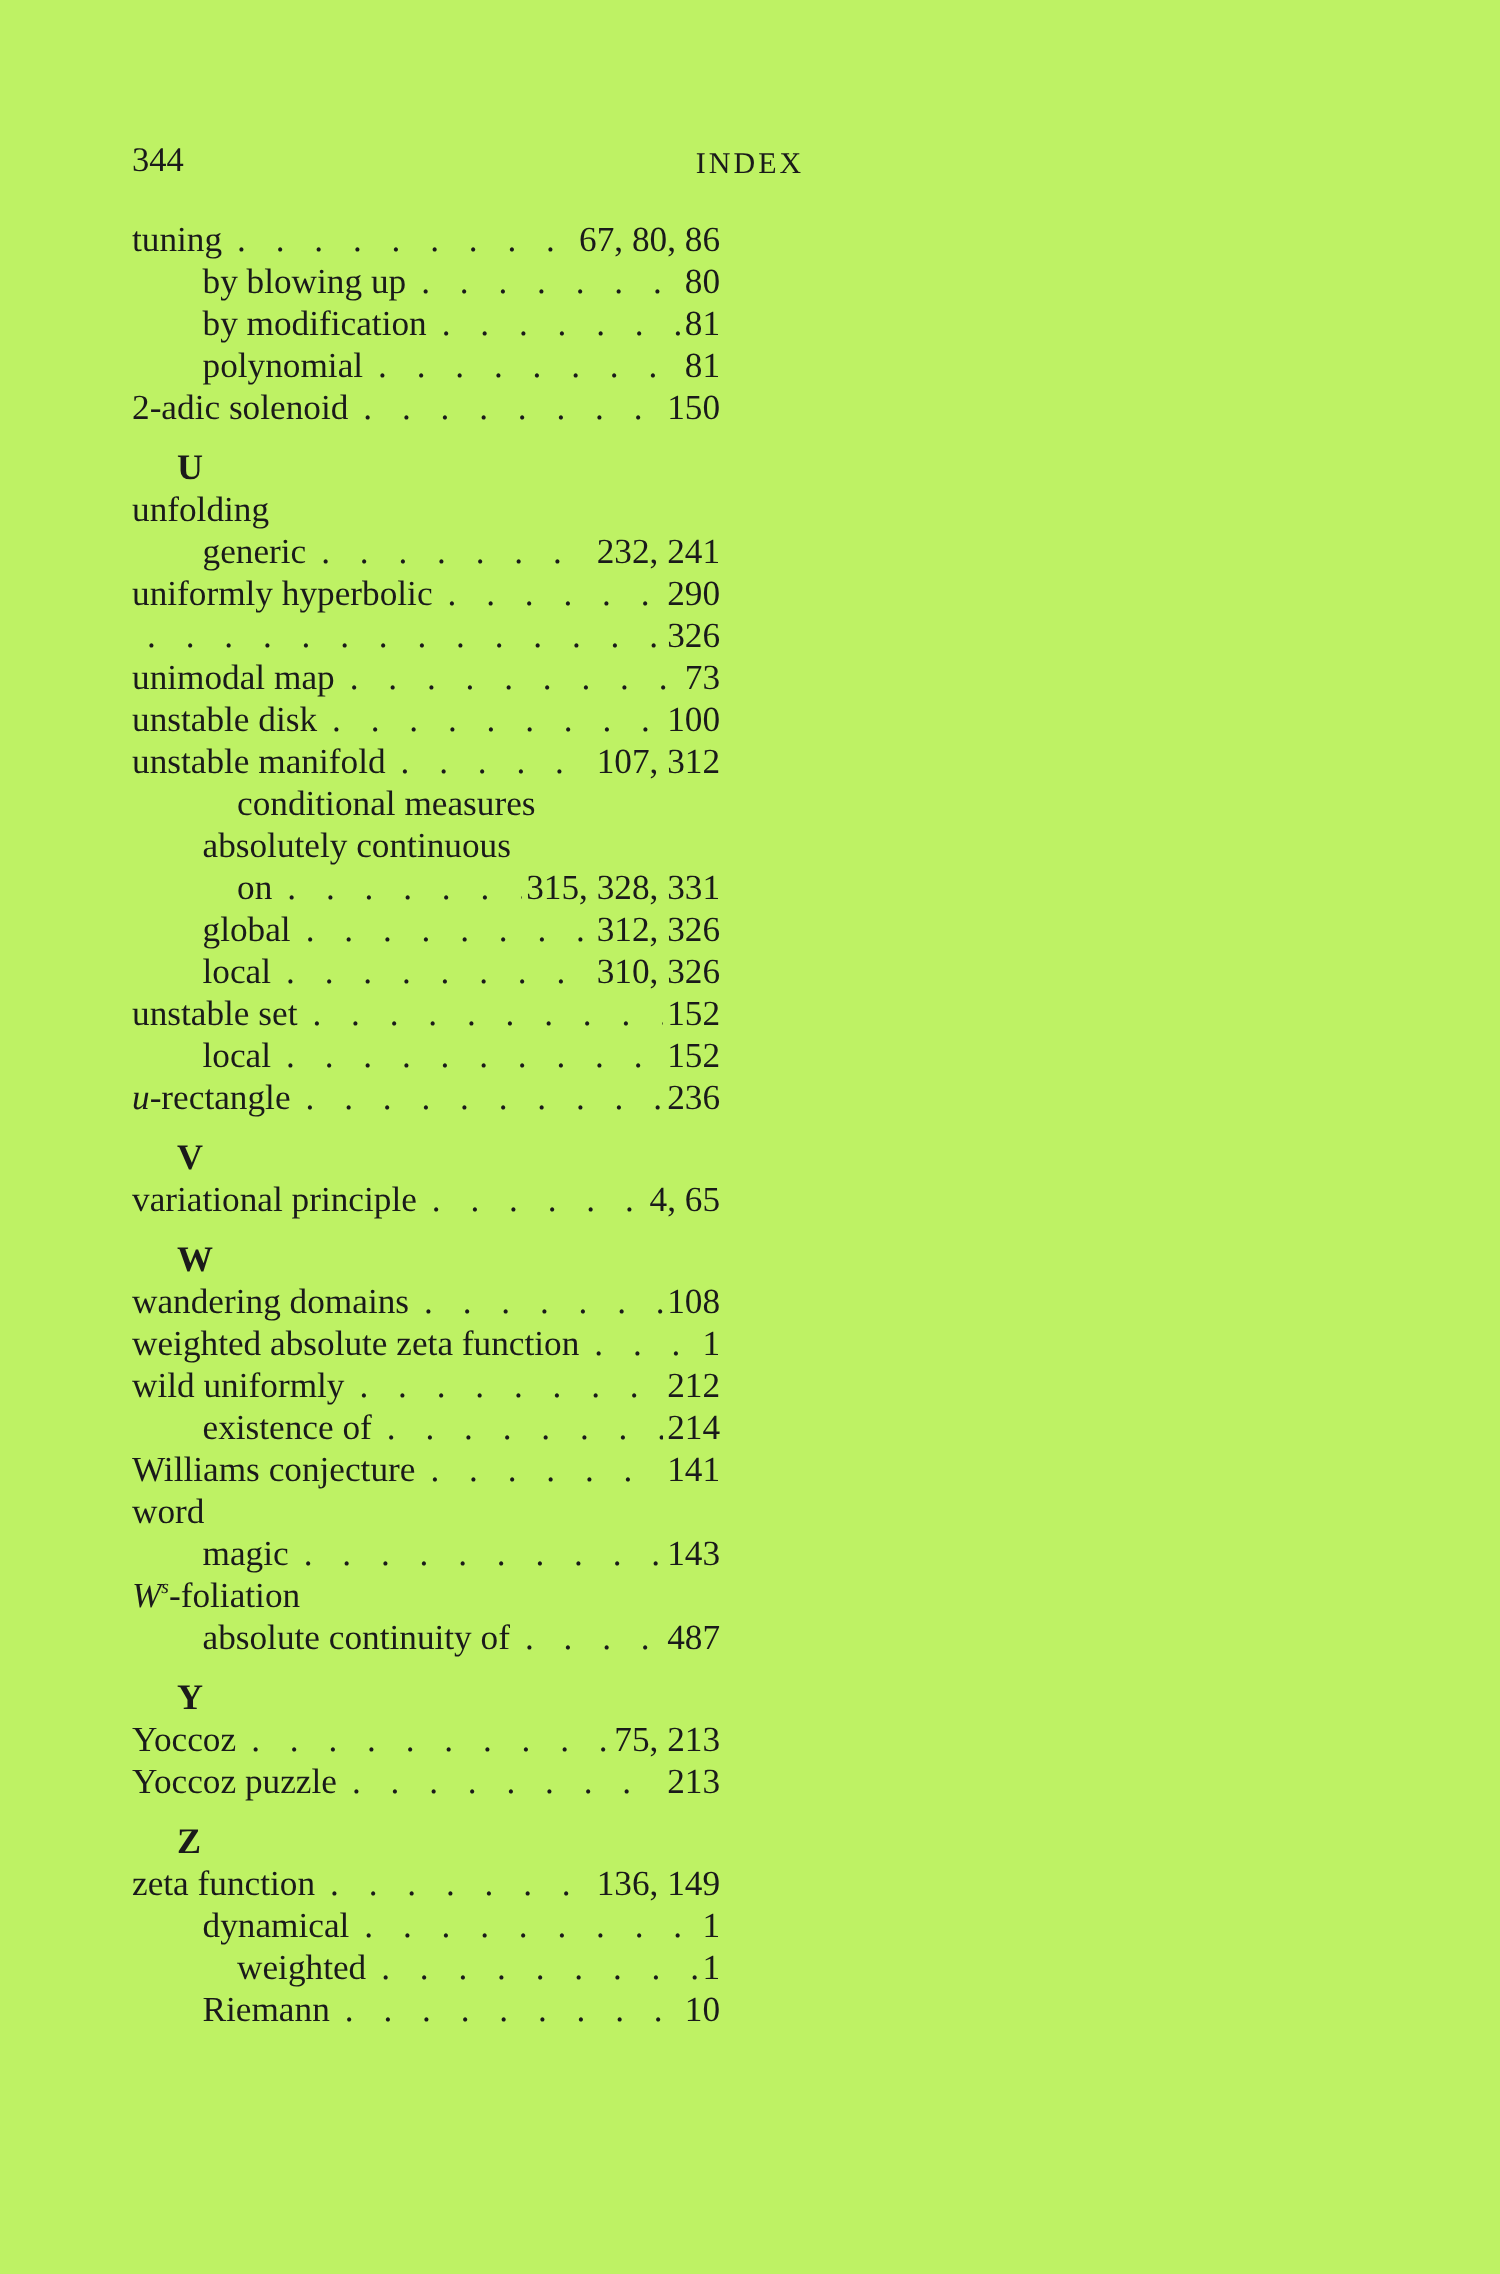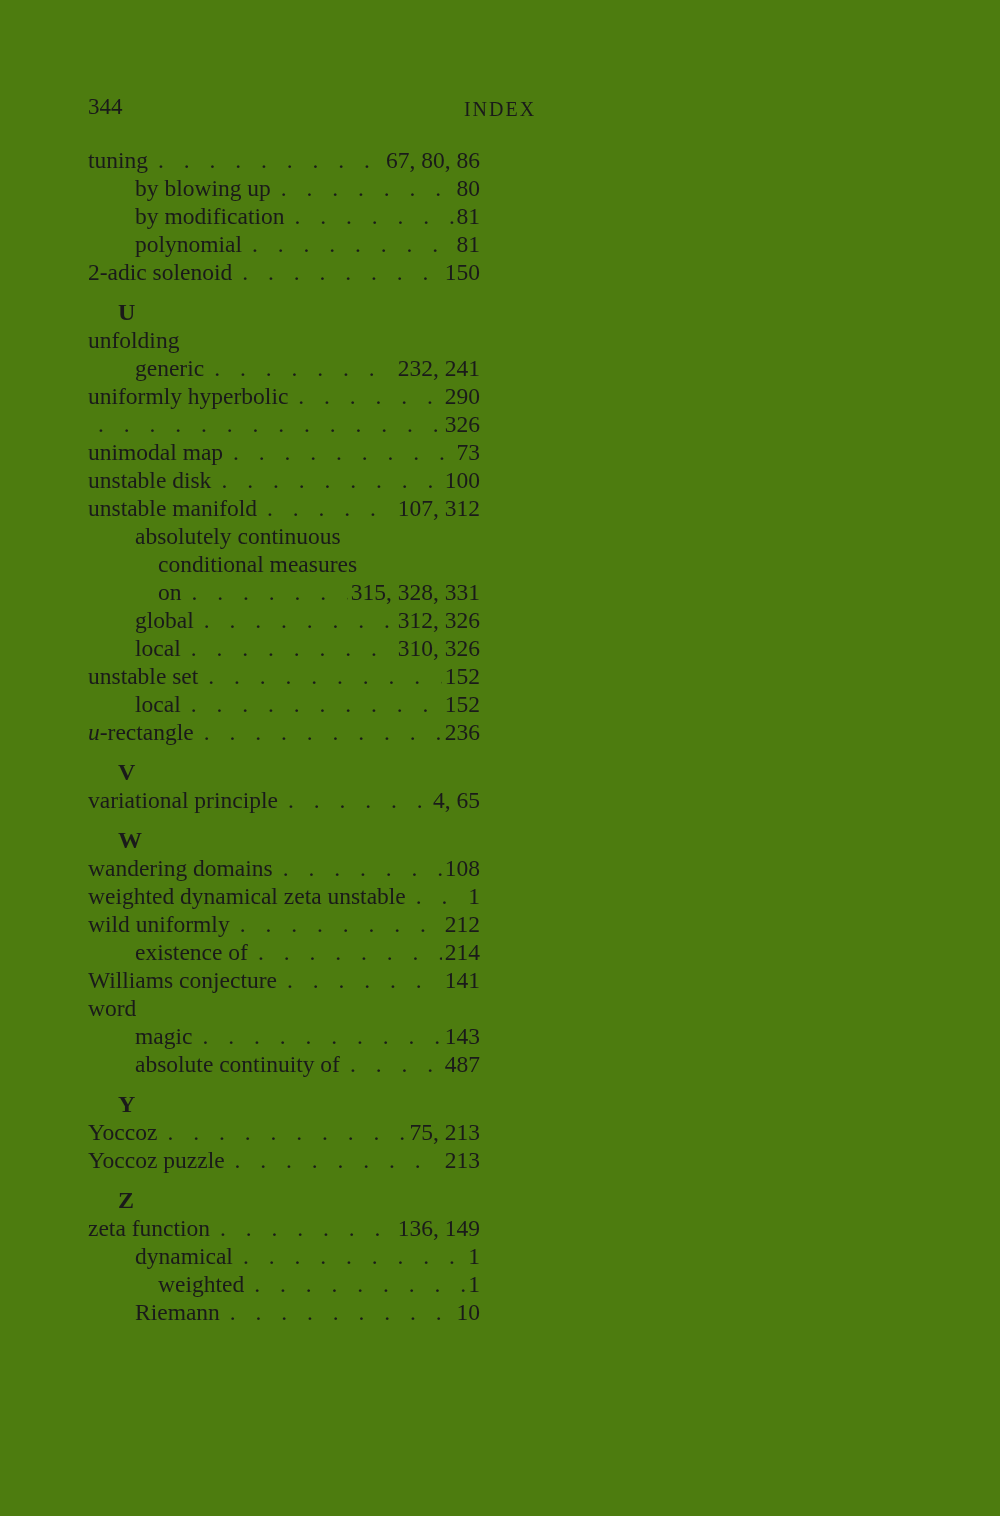--- a/index.html
+++ b/index.html
@@ -4,21 +4,21 @@
 <style>
   html, body {
     margin: 0;
     padding: 0;
     background: #ffffff;
   }
   .page {
     position: relative;
     width: 1000px;
     height: 1516px;
-    background: #4d7c0f;
+    background: #bef264;
     overflow: hidden;
     font-family: "Liberation Serif", "DejaVu Serif", serif;
     color: #1a1a1a;
   }
   .header {
     position: absolute;
     top: 93px;
     left: 0;
     width: 1000px;
     height: 32px;
@@ -139,26 +139,26 @@
       <div class="entry level0">
         <span class="label"><span>unstable disk</span></span>
         <span class="leader">. . . . . . . . . . . . . . . . . . . . . . . . . . . . . . . . . . . . . . . . . . . . . . . . . . . . . . . . . . . . </span>
         <span class="pages">100</span>
       </div>
       <div class="entry level0">
         <span class="label"><span>unstable manifold</span></span>
         <span class="leader">. . . . . . . . . . . . . . . . . . . . . . . . . . . . . . . . . . . . . . . . . . . . . . . . . . . . . . . . . . . . </span>
         <span class="pages">107, 312</span>
       </div>
-      <div class="entry level1">
-        <span class="label"><span>absolutely continuous</span></span>
-      </div>
       <div class="entry level2">
         <span class="label"><span>conditional measures</span></span>
       </div>
+      <div class="entry level1">
+        <span class="label"><span>absolutely continuous</span></span>
+      </div>
       <div class="entry level2">
         <span class="label"><span>on</span></span>
         <span class="leader">. . . . . . . . . . . . . . . . . . . . . . . . . . . . . . . . . . . . . . . . . . . . . . . . . . . . . . . . . . . . </span>
         <span class="pages">315, 328, 331</span>
       </div>
       <div class="entry level1">
         <span class="label"><span>global</span></span>
         <span class="leader">. . . . . . . . . . . . . . . . . . . . . . . . . . . . . . . . . . . . . . . . . . . . . . . . . . . . . . . . . . . . </span>
         <span class="pages">312, 326</span>
       </div>
@@ -188,21 +188,21 @@
         <span class="leader">. . . . . . . . . . . . . . . . . . . . . . . . . . . . . . . . . . . . . . . . . . . . . . . . . . . . . . . . . . . . </span>
         <span class="pages">4, 65</span>
       </div>
       <div class="section-letter">W</div>
       <div class="entry level0">
         <span class="label"><span>wandering domains</span></span>
         <span class="leader">. . . . . . . . . . . . . . . . . . . . . . . . . . . . . . . . . . . . . . . . . . . . . . . . . . . . . . . . . . . . </span>
         <span class="pages">108</span>
       </div>
       <div class="entry level0">
-        <span class="label"><span>weighted dynamical zeta unstable</span></span>
+        <span class="label"><span>weighted absolute zeta function</span></span>
         <span class="leader">. . . . . . . . . . . . . . . . . . . . . . . . . . . . . . . . . . . . . . . . . . . . . . . . . . . . . . . . . . . . </span>
         <span class="pages">1</span>
       </div>
       <div class="entry level0">
         <span class="label"><span>wild uniformly</span></span>
         <span class="leader">. . . . . . . . . . . . . . . . . . . . . . . . . . . . . . . . . . . . . . . . . . . . . . . . . . . . . . . . . . . . </span>
         <span class="pages">212</span>
       </div>
       <div class="entry level1">
         <span class="label"><span>existence of</span></span>
@@ -214,20 +214,23 @@
         <span class="leader">. . . . . . . . . . . . . . . . . . . . . . . . . . . . . . . . . . . . . . . . . . . . . . . . . . . . . . . . . . . . </span>
         <span class="pages">141</span>
       </div>
       <div class="entry level0">
         <span class="label"><span>word</span></span>
       </div>
       <div class="entry level1">
         <span class="label"><span>magic</span></span>
         <span class="leader">. . . . . . . . . . . . . . . . . . . . . . . . . . . . . . . . . . . . . . . . . . . . . . . . . . . . . . . . . . . . </span>
         <span class="pages">143</span>
+      </div>
+      <div class="entry level0">
+        <span class="label"><i>W</i><sup><i>s</i></sup><span>-foliation</span></span>
       </div>
       <div class="entry level1">
         <span class="label"><span>absolute continuity of</span></span>
         <span class="leader">. . . . . . . . . . . . . . . . . . . . . . . . . . . . . . . . . . . . . . . . . . . . . . . . . . . . . . . . . . . . </span>
         <span class="pages">487</span>
       </div>
       <div class="section-letter">Y</div>
       <div class="entry level0">
         <span class="label"><span>Yoccoz</span></span>
         <span class="leader">. . . . . . . . . . . . . . . . . . . . . . . . . . . . . . . . . . . . . . . . . . . . . . . . . . . . . . . . . . . . </span>

